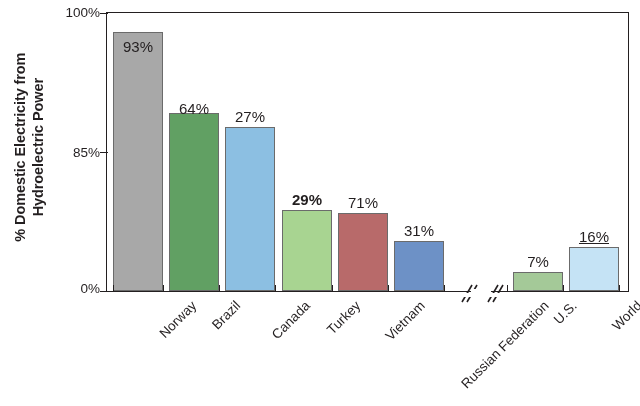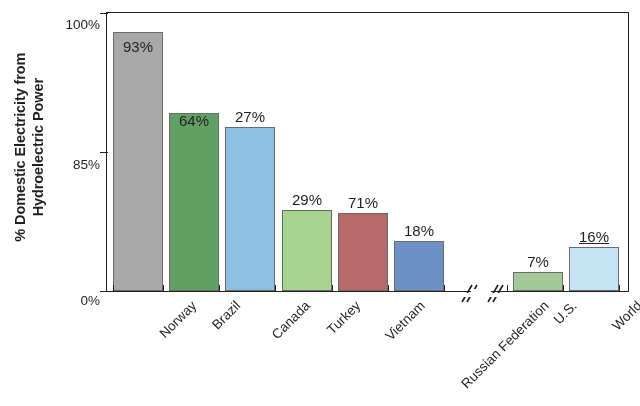--- a/index.html
+++ b/index.html
@@ -52,21 +52,21 @@
     text-align: right;
     font-size: 13.5px;
     color: #231f20;
   }
   #ytick-100 { top: 5px; }
   #ytick-50  { top: 145px; }
   #ytick-0   { top: 281px; }
   #yticks-holder {
     position: absolute;
     left: 48px;
-    top: 12px;
+    top: 0;
     width: 52px;
     height: 300px;
   }
 
   
   #plot {
     position: absolute;
     left: 106px;
     top: 12px;
     width: 523px;
@@ -160,29 +160,29 @@
   <div id="plot">
 
     <div class="ytick-mark" style="top:0px;"></div>
     <div class="ytick-mark" style="top:139px;"></div>
     <div class="ytick-mark" style="top:278px;"></div>
 
     <div id="bars-layer">
         <div class="bar" style="left: 6px; width: 50px; height: 258.54px; bottom: 0px; background: rgb(168, 168, 168); border-color: rgb(107, 107, 107);"></div>
         <div class="bar-value inside" style="left: 6px; width: 50px; top: 25.46px;">93%</div>
         <div class="bar" style="left: 62px; width: 50px; height: 177.92px; bottom: 0px; background: rgb(97, 160, 99); border-color: rgb(107, 107, 107);"></div>
-        <div class="bar-value" style="left: 62px; width: 50px; top: 99px;">64%</div>
+        <div class="bar-value" style="left: 62px; width: 50px; top: 87px;">64%</div>
         <div class="bar" style="left: 118px; width: 50px; height: 164.02px; bottom: 0px; background: rgb(140, 191, 226); border-color: rgb(107, 107, 107);"></div>
         <div class="bar-value" style="left: 118px; width: 50px; top: 94.98px;">27%</div>
         <div class="bar" style="left: 175px; width: 50px; height: 80.62px; bottom: 0px; background: rgb(168, 212, 145); border-color: rgb(107, 107, 107);"></div>
-        <div class="bar-value" style="left: 175px; width: 50px; top: 178.38px;">29%</div>
+        <div class="bar-value" style="left: 175px; width: 50px; top: 178.38px; font-weight: bold;">29%</div>
         <div class="bar" style="left: 231px; width: 50px; height: 77.84px; bottom: 0px; background: rgb(184, 106, 106); border-color: rgb(107, 107, 107);"></div>
         <div class="bar-value" style="left: 231px; width: 50px; top: 181.16px;">71%</div>
         <div class="bar" style="left: 287px; width: 50px; height: 50.04px; bottom: 0px; background: rgb(109, 145, 198); border-color: rgb(107, 107, 107);"></div>
-        <div class="bar-value" style="left: 287px; width: 50px; top: 208.96px;">18%</div>
+        <div class="bar-value" style="left: 287px; width: 50px; top: 208.96px;">31%</div>
         <div class="bar" style="left: 406px; width: 50px; height: 19.46px; bottom: 0px; background: rgb(164, 201, 152); border-color: rgb(107, 107, 107);"></div>
         <div class="bar-value" style="left: 406px; width: 50px; top: 239.54px;">7%</div>
         <div class="bar" style="left: 462px; width: 50px; height: 44.48px; bottom: 0px; background: rgb(197, 227, 245); border-color: rgb(107, 107, 107);"></div>
         <div class="bar-value" style="left: 462px; width: 50px; top: 214.52px; text-decoration: underline;">16%</div>
         <div class="xtick" style="left: 6px;"></div>
         <div class="xtick" style="left: 56px;"></div>
         <div class="xtick" style="left: 112px;"></div>
         <div class="xtick" style="left: 168px;"></div>
         <div class="xtick" style="left: 225px;"></div>
         <div class="xtick" style="left: 281px;"></div>

